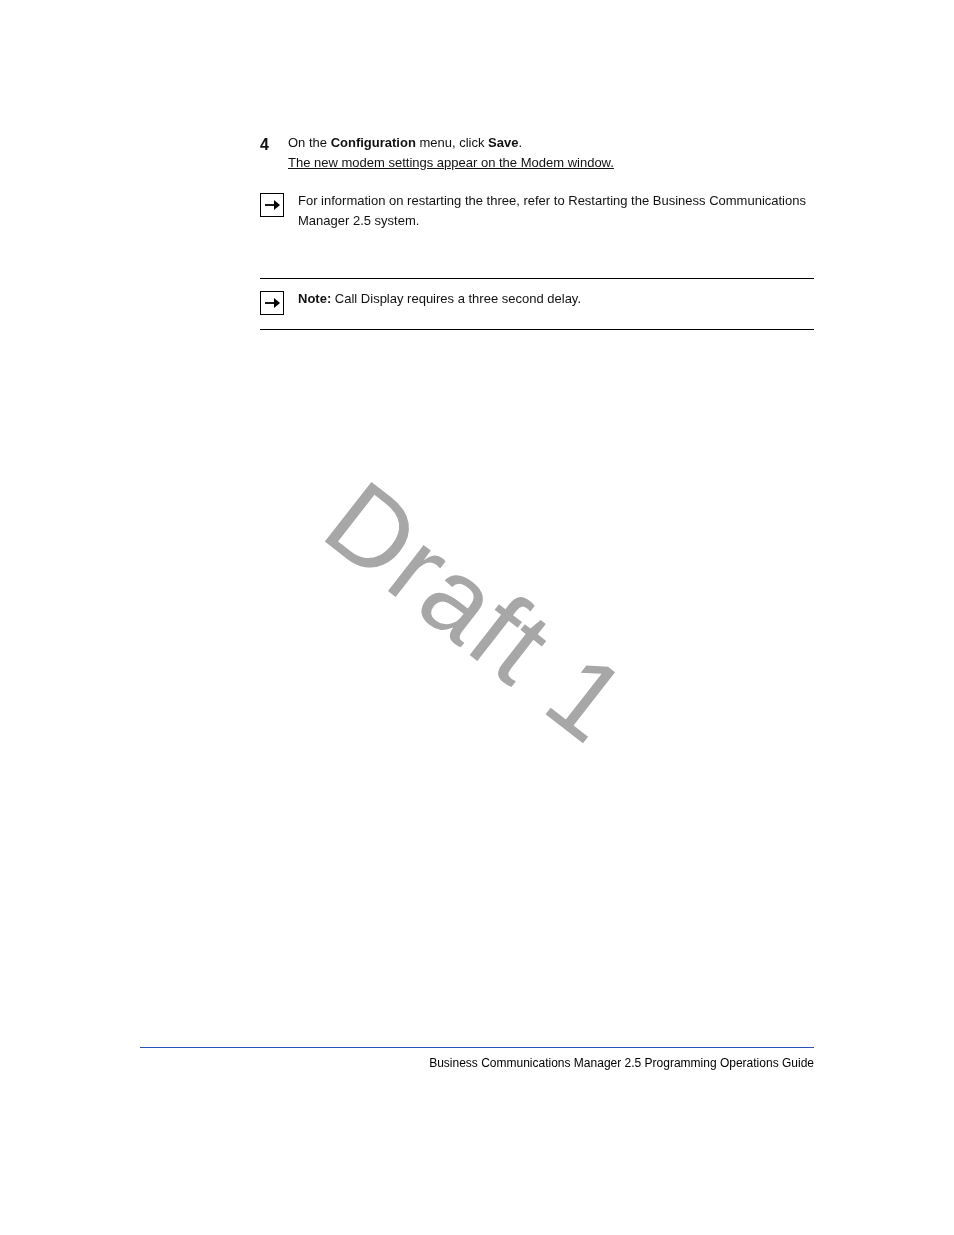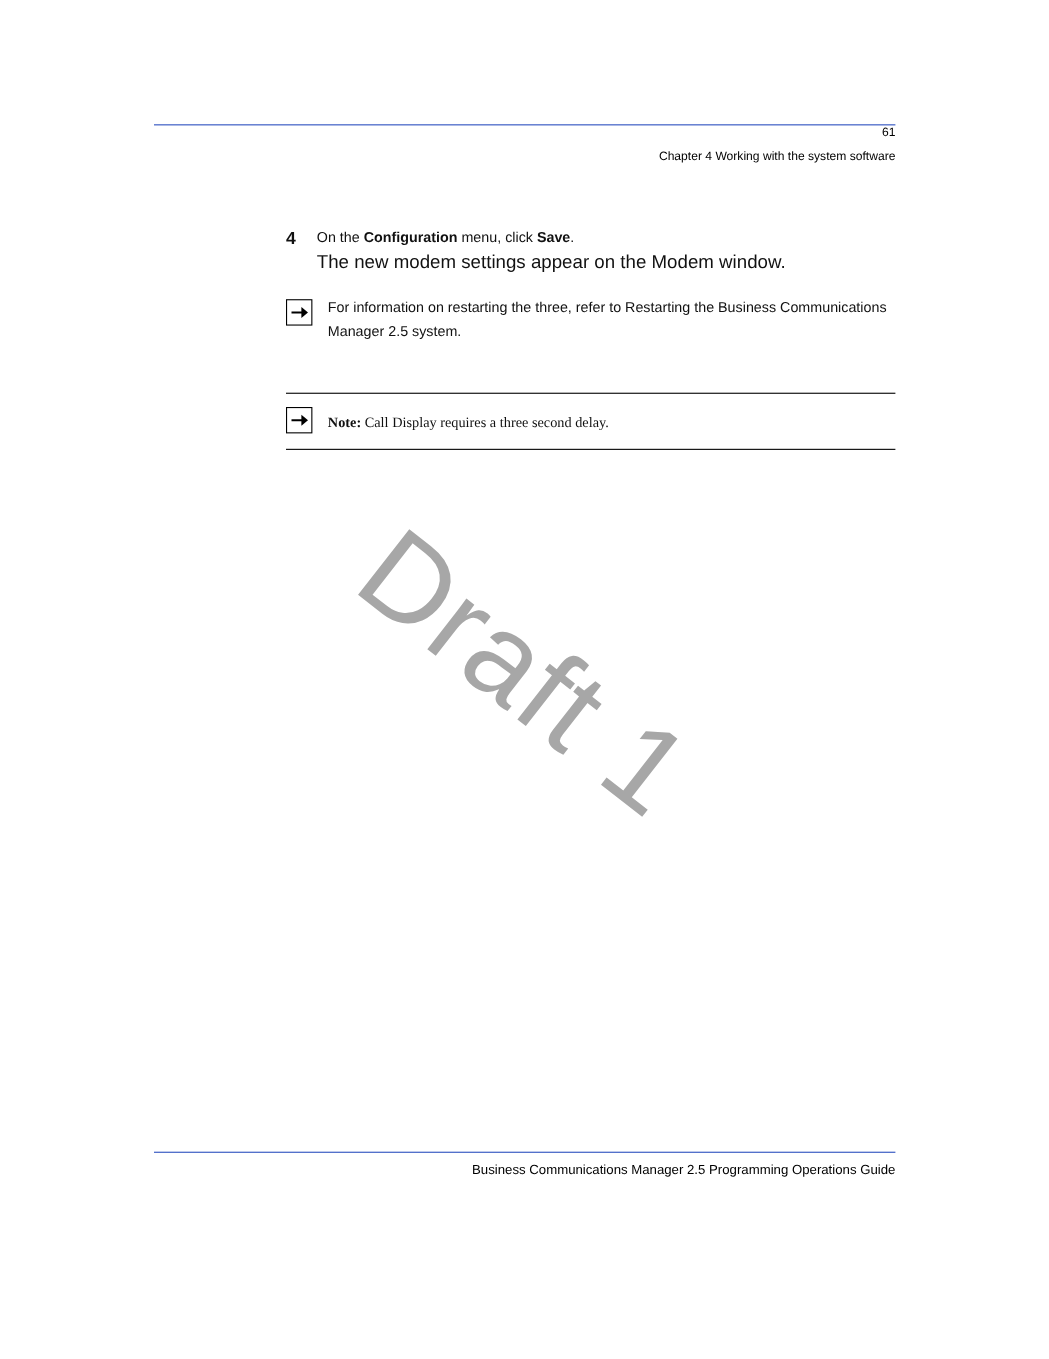--- a/index.html
+++ b/index.html
@@ -60,32 +60,32 @@
     min-width: 14px;
   }
   .step-body {
     flex: 1;
   }
   .step-heading {
     font-size: 13px;
     margin-bottom: 0;
   }
   .step-sub {
-    font-size: 17px;
+    font-size: 13px;
+    text-decoration: underline;
   }
   .note-block {
     border-top: 1px solid #000;
     border-bottom: 1px solid #000;
     padding: 10px 0 14px 0;
     margin-top: 32px;
     margin-bottom: 10px;
     display: flex;
     gap: 14px;
-    align-items: flex-end;
-    font-family: Liberation Serif, serif;
+    align-items: flex-start;
   }
   .note-icon-box {
     width: 24px;
     height: 24px;
     border: 1.6px solid #000;
     display: flex;
     align-items: center;
     justify-content: center;
     margin-top: 2px;
     flex-shrink: 0;
@@ -125,27 +125,20 @@
     color: #000;
     margin-top: 8px;
   }
 </style>
 </head>
 <body>
 
 <div class="page">
   <div class="watermark">Draft 1</div>
 
-  <div class="header-area">
-    <div class="header-right">
-      <span class="page-num">61</span><br>
-      <span>Chapter 4 Working with the system software</span>
-    </div>
-    <hr class="header-rule">
-  </div>
 
   <div class="content">
 
     <div class="step-row">
       <div class="step-num">4</div>
       <div class="step-body">
         <div class="step-heading">
           <span>On the </span><span class="bold">Configuration</span><span> menu, click </span><span class="bold">Save</span><span>.</span>
         </div>
         <div class="step-sub">The new modem settings appear on the Modem window.</div>

